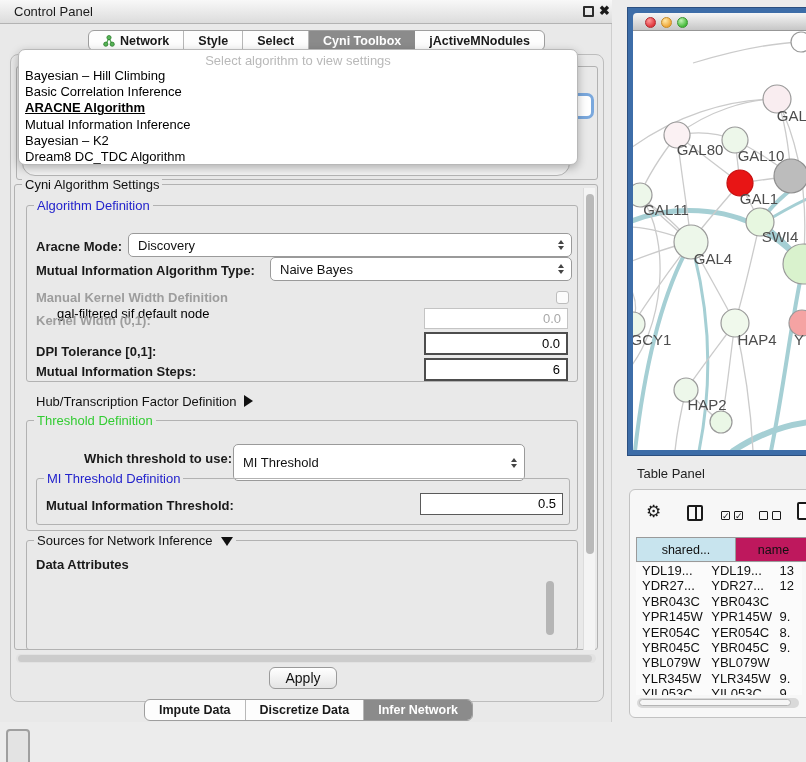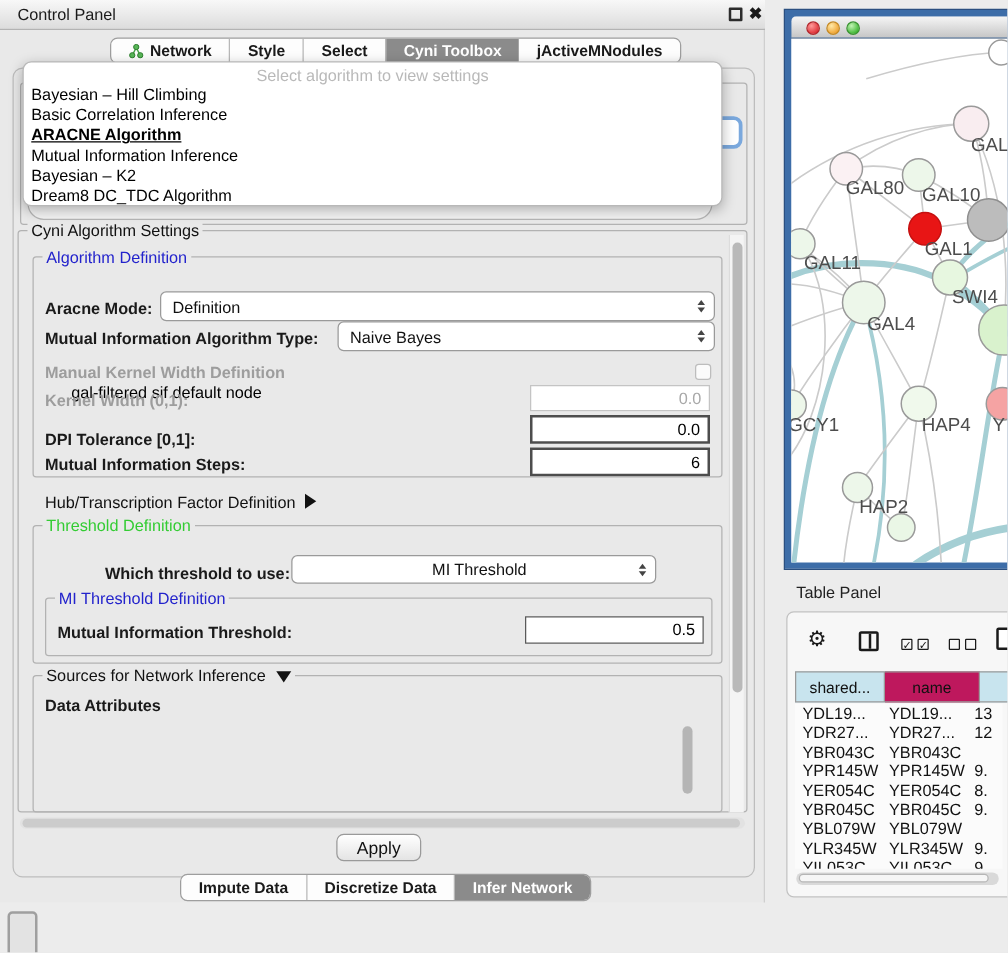--- a/index.html
+++ b/index.html
@@ -93,21 +93,21 @@
   #tp-title { left:637px; top:466px; font-size:13px; color:#222; }
   #tp-box { left:629px; top:489px; width:190px; height:229px; background:#f7f7f7; border:1px solid #c2c2c2; border-radius:6px; }
   #tp-gear { left:646px; top:503px; font-size:17px; color:#1a1a1a; line-height:1; }
   #tp-colicon { left:687px; top:505px; width:16px; height:16px; border:2px solid #1a1a1a; border-radius:2px; }
   #tp-colicon i { position:absolute; left:50%; top:0; width:2px; height:100%; background:#1a1a1a; }
   .cbx { position:absolute; width:9px; height:9px; border:1.5px solid #1a1a1a; border-radius:1px; font-size:9px; line-height:8px; text-align:center; color:#1a1a1a; }
   #tp-docicon { left:797px; top:502px; width:14px; height:18px; border:2px solid #1a1a1a; border-radius:2px; background:#fff; }
   #tp-header { left:636px; top:537px; height:25px; display:flex; font-size:12.5px; color:#111; }
   .hcell { border:1px solid #9a9a9a; border-left:none; display:flex; align-items:center; justify-content:center; }
   .hcell:first-child { border-left:1px solid #9a9a9a; }
-  .hc0 { width:72px; background:#c8e4ee; }
+  .hc0 { width:100px; background:#c8e4ee; }
   .hc1 { width:76px; background:#be185d; }
   .hc2 { width:38px; background:#c8e4ee; }
   #table-rows { left:636px; top:563px; width:166px; height:132px; overflow:hidden; background:#fbfbfb; }
   .trow { display:flex; height:15.4px; }
   .tcell { font-size:13px; line-height:15.4px; white-space:nowrap; overflow:hidden; }
   .tcell.c0 { width:76px; padding-left:6px; }
   .tcell.c1 { width:76px; padding-left:6px; }
   .tcell.c2 { width:30px; padding-left:5px; }
   #tp-hscroll { left:637px; top:698px; width:162px; height:10px; background:#d9d9d9; border-radius:5px; }
   #tp-hthumb { left:639px; top:699.5px; width:152px; height:7px; background:#f6f6f6; border:1px solid #b5b5b5; border-radius:4px; }
@@ -173,21 +173,21 @@
     </div>
 
     <div id="settings-group" class="abs grpbox"></div>
     <span class="grp-title" style="left:22px; top:177px;">Cyni Algorithm Settings</span>
 
     <div class="abs grpbox" style="left:26px; top:205px; width:552px; height:177px;"></div>
     <span class="grp-title blue" style="left:34px; top:198px;">Algorithm Definition</span>
 
     <span class="lbl" style="left:36px; top:239px;">Aracne Mode:</span>
     <div class="combo" style="left:128px; top:233px; width:444px; height:24px;">
-      <span>Definition</span>
+      <span>Discovery</span>
       <span class="arrows">
           <i class="up"></i>
           <i class="dn"></i>
         </span>
     </div>
 
     <span class="lbl" style="left:36px; top:263px;">Mutual Information Algorithm Type:</span>
     <div class="combo" style="left:270px; top:257px; width:302px; height:24px;">
       <span>Naive Bayes</span>
       <span class="arrows">
@@ -209,21 +209,21 @@
     <div class="numfield strongborder" style="left:424px; top:358px; width:144px; height:23px; color:#000;">6</div>
 
     <span class="abs" style="left:36px; top:394px; font-size:13px; color:#111;">
       <span>Hub/Transcription Factor Definition</span><span class="tri-right"></span>
     </span>
 
     <div class="abs grpbox" style="left:26px; top:420px; width:552px; height:111px;"></div>
     <span class="grp-title green" style="left:34px; top:413px;">Threshold Definition</span>
 
     <span class="lbl" style="left:84px; top:451px;">Which threshold to use:</span>
-    <div class="combo" style="left:233px; top:444px; width:292px; height:23px;justify-content:center;">
+    <div class="combo" style="left:233px; top:444px; width:292px; height:37px;">
       <span>MI Threshold</span>
       <span class="arrows">
           <i class="up"></i>
           <i class="dn"></i>
         </span>
     </div>
 
     <div class="abs grpbox" style="left:36px; top:478px; width:534px; height:47px;"></div>
     <span class="grp-title blue" style="left:44px; top:471px;">MI Threshold Definition</span>
     <span class="lbl" style="left:46px; top:498px;">Mutual Information Threshold:</span>

